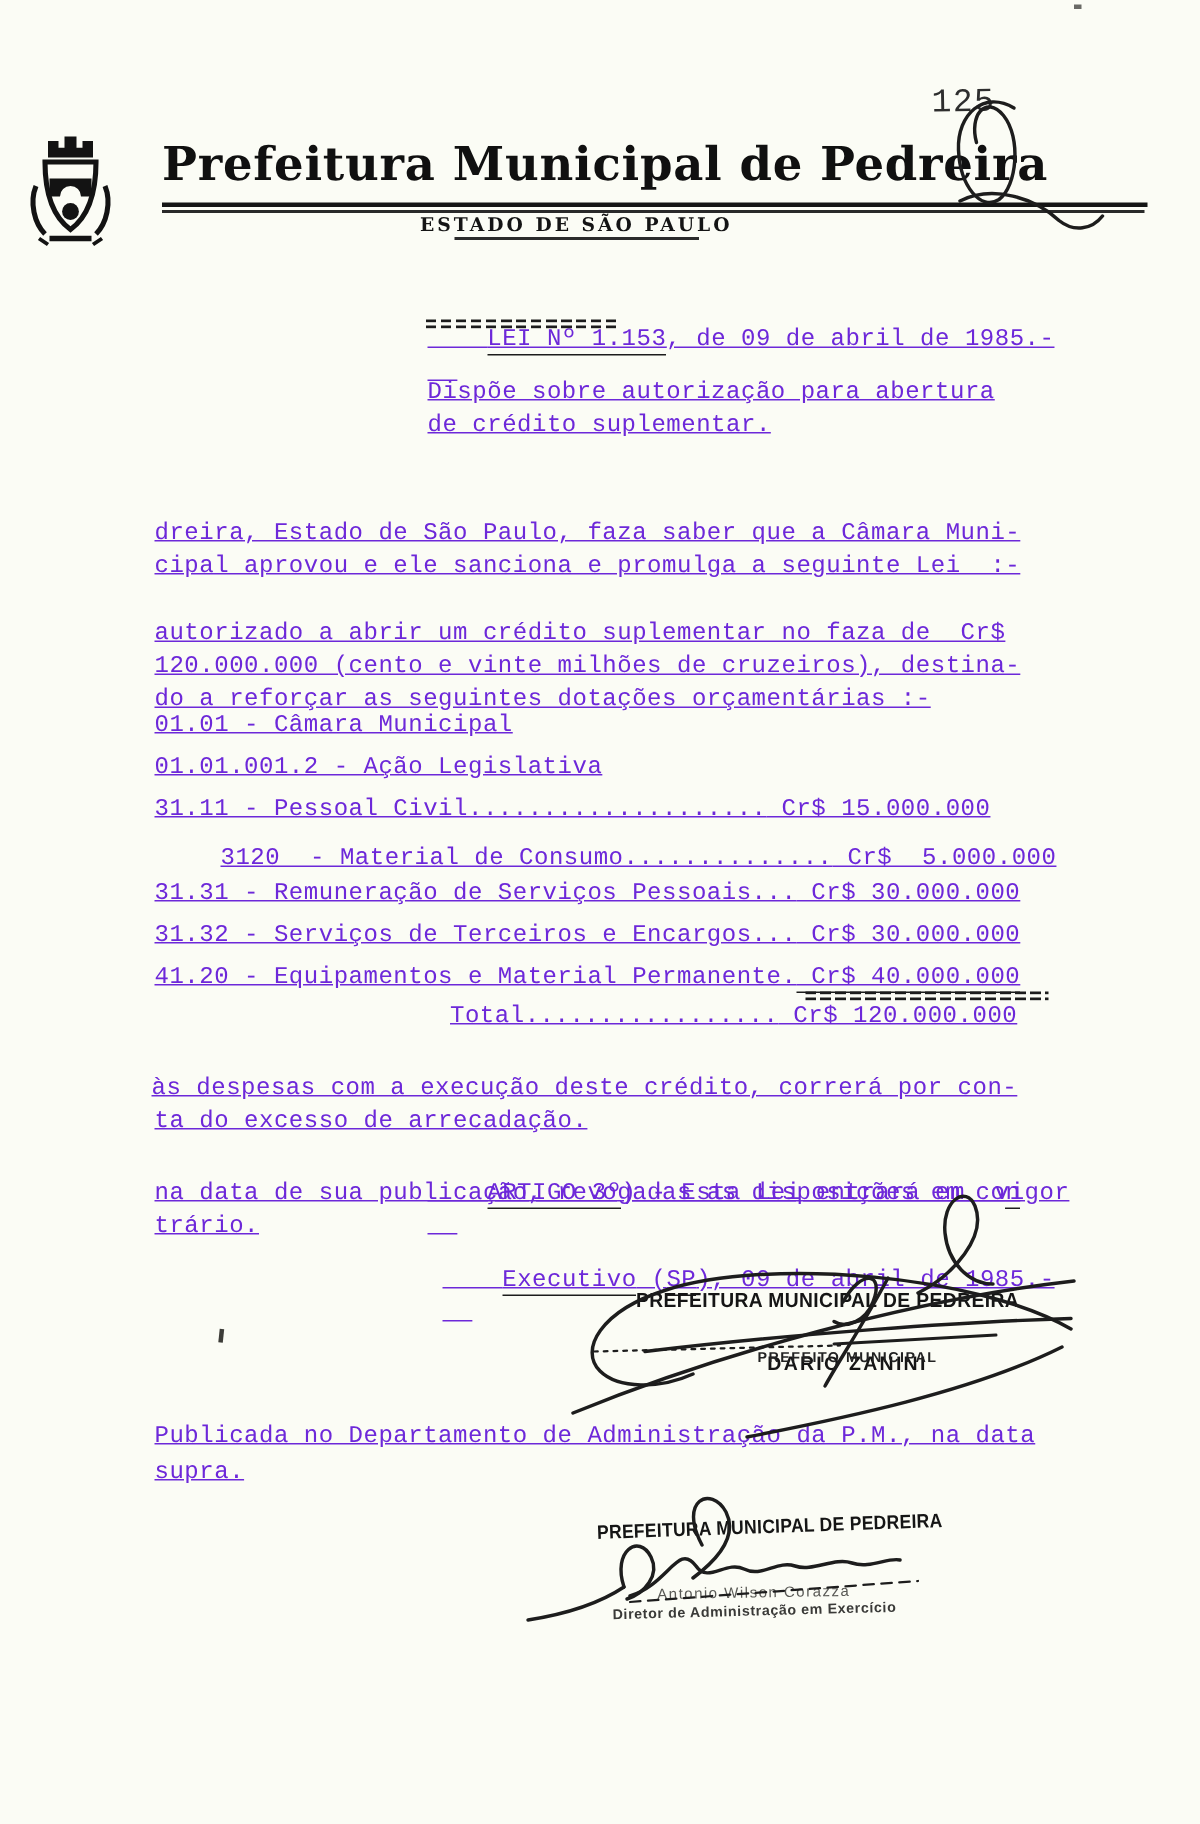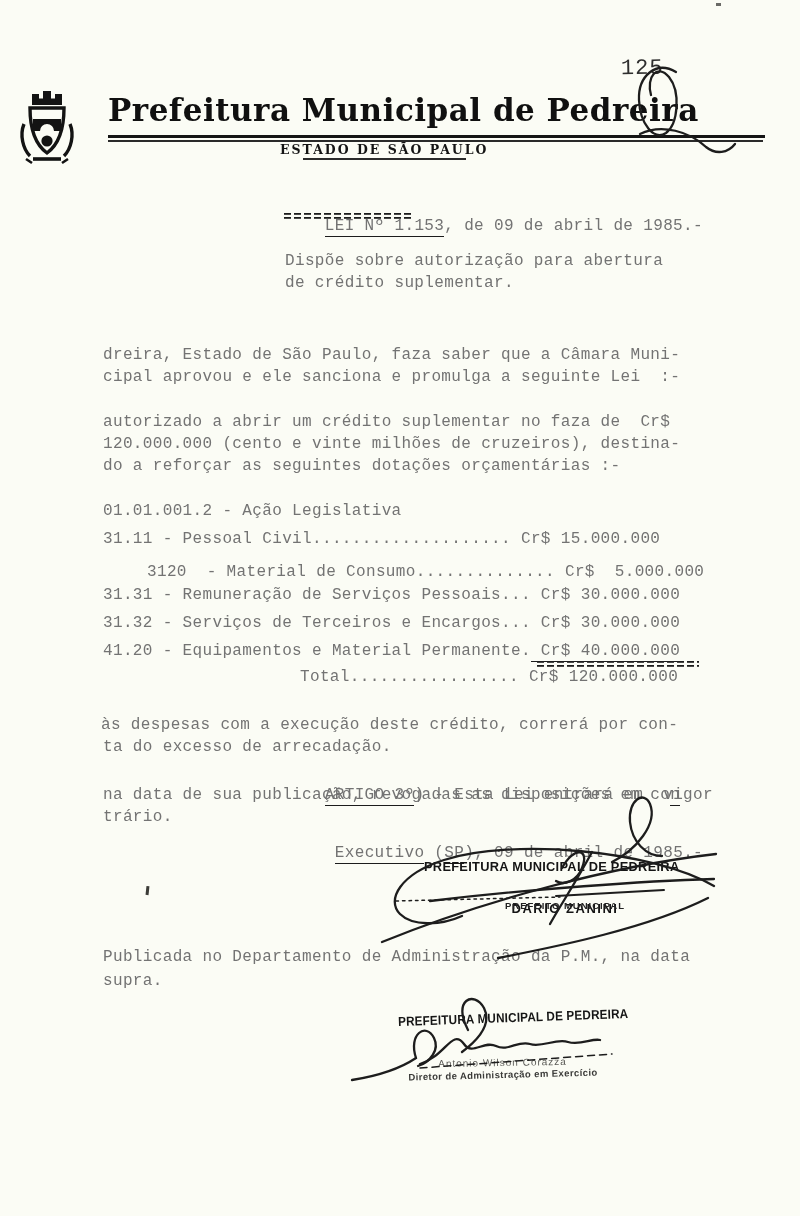--- a/index.html
+++ b/index.html
@@ -4,21 +4,22 @@
 <style>
   html,body{margin:0;padding:0;background:#e8e8e4;}
   .page{
     position:relative;width:800px;height:1216px;margin:0 auto;
     background:#fbfcf5;overflow:hidden;color:#1a1a1a;
   }
   .mono{
     position:absolute;
     font-family:"Liberation Mono","DejaVu Sans Mono",monospace;
     font-size:16px;line-height:22px;letter-spacing:0.35px;white-space:pre;
-    color:#737373;
+    color:#6d28d9;
+    text-decoration:underline;
   }
   .u{border-bottom:1.6px solid #1c1c1c;padding-bottom:1px;}
   
   .eqrow{
     position:absolute;height:6px;
     background:
       repeating-linear-gradient(90deg,#1c1c1c 0 7px,transparent 7px 10px) top/100% 1.8px no-repeat,
       repeating-linear-gradient(90deg,#1c1c1c 0 7px,transparent 7px 10px) bottom/100% 1.8px no-repeat;
   }
   .doc-title{
@@ -86,20 +87,21 @@
   <div class="mono" style="left:285px;top:250px;">Dispõe sobre autorização para abertura</div>
   <div class="mono" style="left:285px;top:272px;">de crédito suplementar.</div>
 
   <div class="mono" style="left:103px;top:344px;text-align:center;">dreira, Estado de São Paulo, faza saber que a Câmara Muni-</div>
   <div class="mono" style="left:103px;top:366px;">cipal aprovou e ele sanciona e promulga a seguinte Lei  :-</div>
 
   <div class="mono" style="left:103px;top:411px;">autorizado a abrir um crédito suplementar no faza de  Cr$</div>
   <div class="mono" style="left:103px;top:433px;">120.000.000 (cento e vinte milhões de cruzeiros), destina-</div>
   <div class="mono" style="left:103px;top:455px;">do a reforçar as seguintes dotações orçamentárias :-</div>
 
+  <div class="mono" style="left:103px;top:472px;">01.01 - Câmara Municipal</div>
   <div class="mono" style="left:103px;top:500px;">01.01.001.2 - Ação Legislativa</div>
   <div class="mono" style="left:103px;top:528px;"><span>31.11 - Pessoal Civil....................</span><span> Cr$ 15.000.000</span></div>
   <div class="mono" style="left:103px;top:561px;margin-left:44px;"><span>3120  - Material de Consumo..............</span><span> Cr$  5.000.000</span></div>
   <div class="mono" style="left:103px;top:584px;"><span>31.31 - Remuneração de Serviços Pessoais...</span><span> Cr$ 30.000.000</span></div>
   <div class="mono" style="left:103px;top:612px;"><span>31.32 - Serviços de Terceiros e Encargos...</span><span> Cr$ 30.000.000</span></div>
   <div class="mono" style="left:103px;top:640px;"><span>41.20 - Equipamentos e Material Permanente.</span><span class="u"> Cr$ 40.000.000</span></div>
   <div class="eqrow" style="left:537px;top:661px;width:162px;"></div>
   <div class="mono" style="left:300px;top:666px;"><span>Total.................</span><span> Cr$ 120.000.000</span></div>
 
   <div class="mono" style="left:101px;top:714px;">às despesas com a execução deste crédito, correrá por con-</div>

